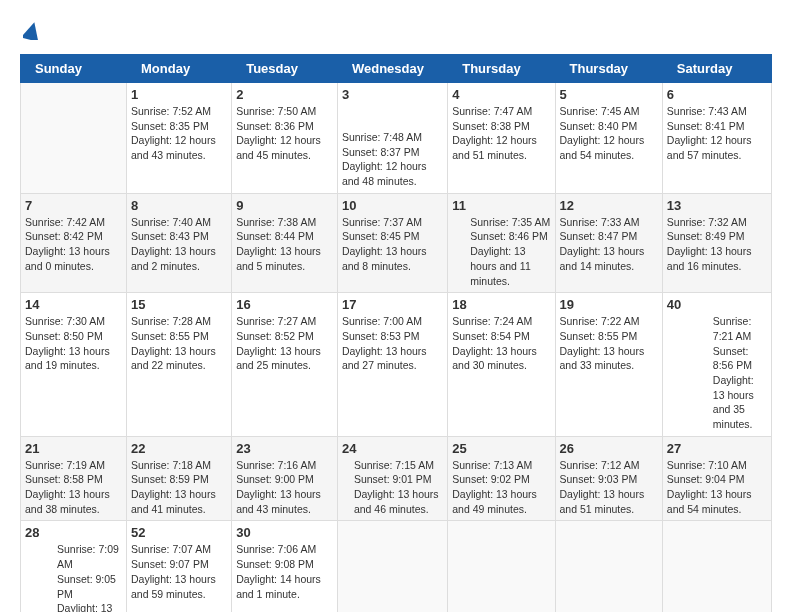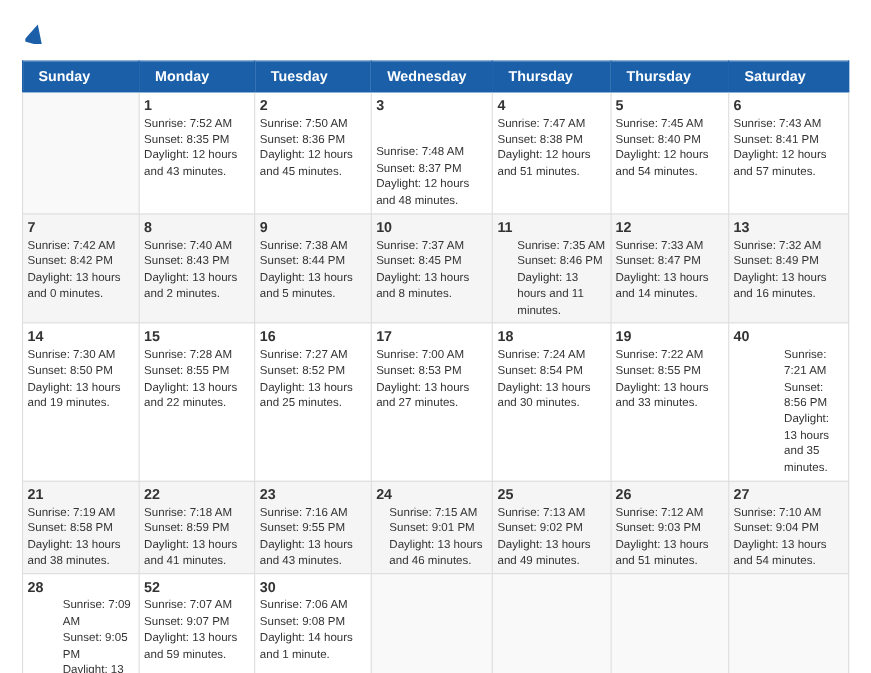--- a/index.html
+++ b/index.html
@@ -264,21 +264,21 @@
         </td>
         <td>
           <div class="day-number">22</div>
           <div class="day-info" style="white-space: pre-line;">Sunrise: 7:18 AM
 Sunset: 8:59 PM
 Daylight: 13 hours and 41 minutes.</div>
         </td>
         <td>
           <div class="day-number">23</div>
           <div class="day-info" style="white-space: pre-line;">Sunrise: 7:16 AM
-Sunset: 9:55 PM
+Sunset: 9:00 PM
 Daylight: 13 hours and 43 minutes.</div>
         </td>
         <td>
           <div class="day-number">24</div>
           <div class="day-info" style="white-space: pre-line; margin-left: 12px;">Sunrise: 7:15 AM
 Sunset: 9:01 PM
 Daylight: 13 hours and 46 minutes.</div>
         </td>
         <td>
           <div class="day-number">25</div>

